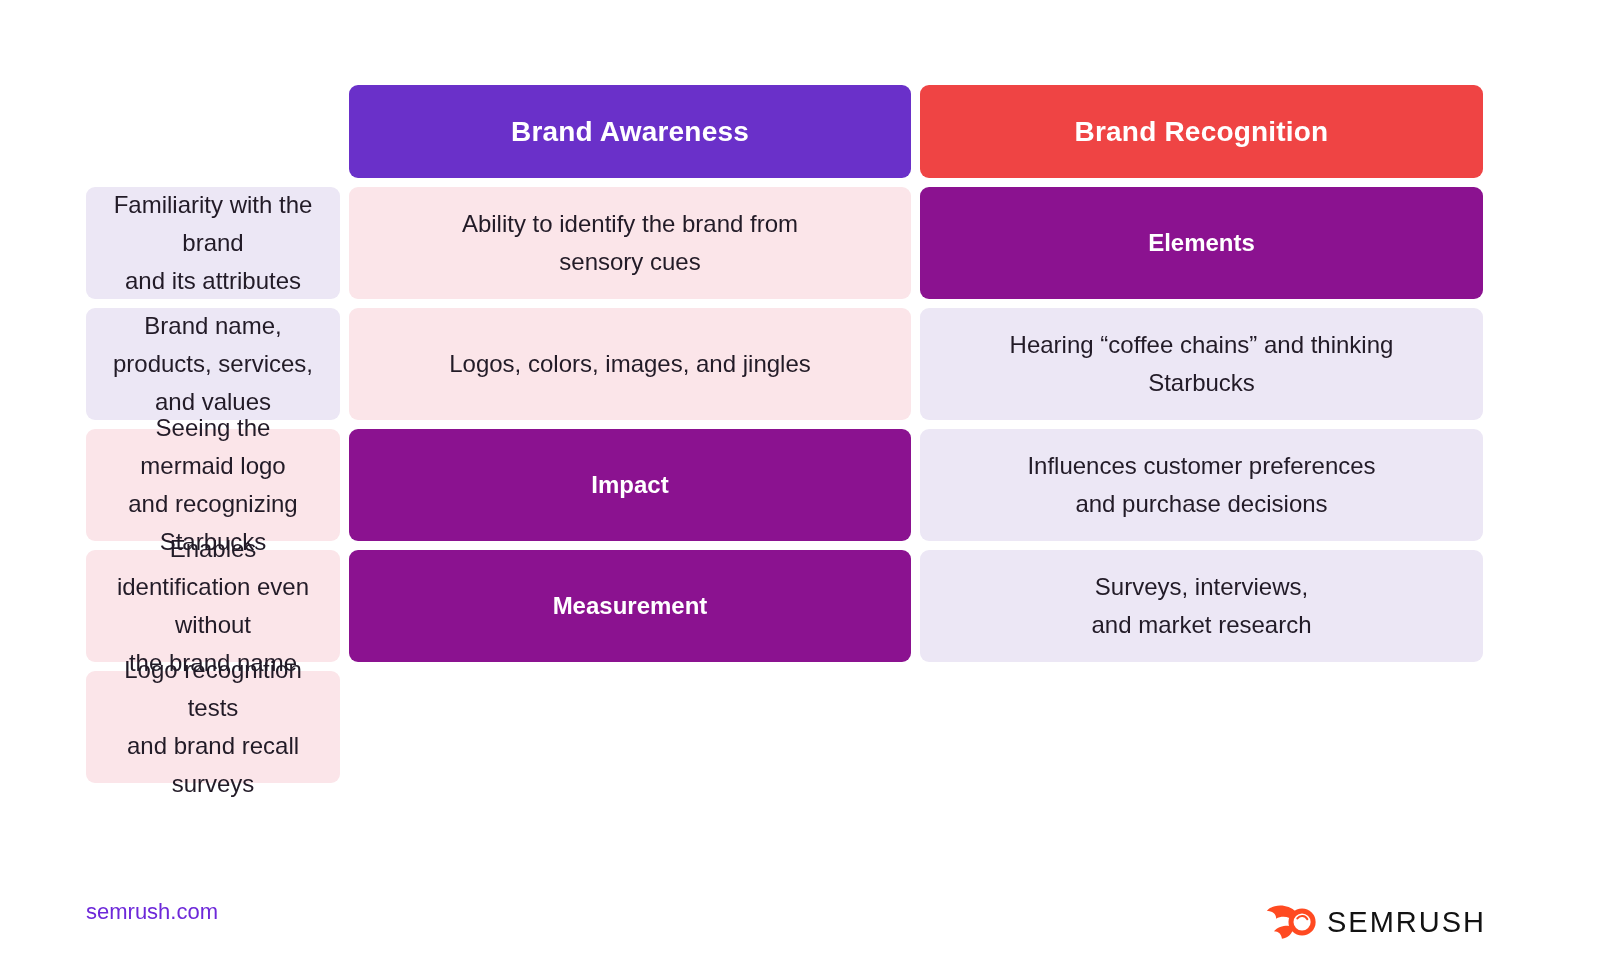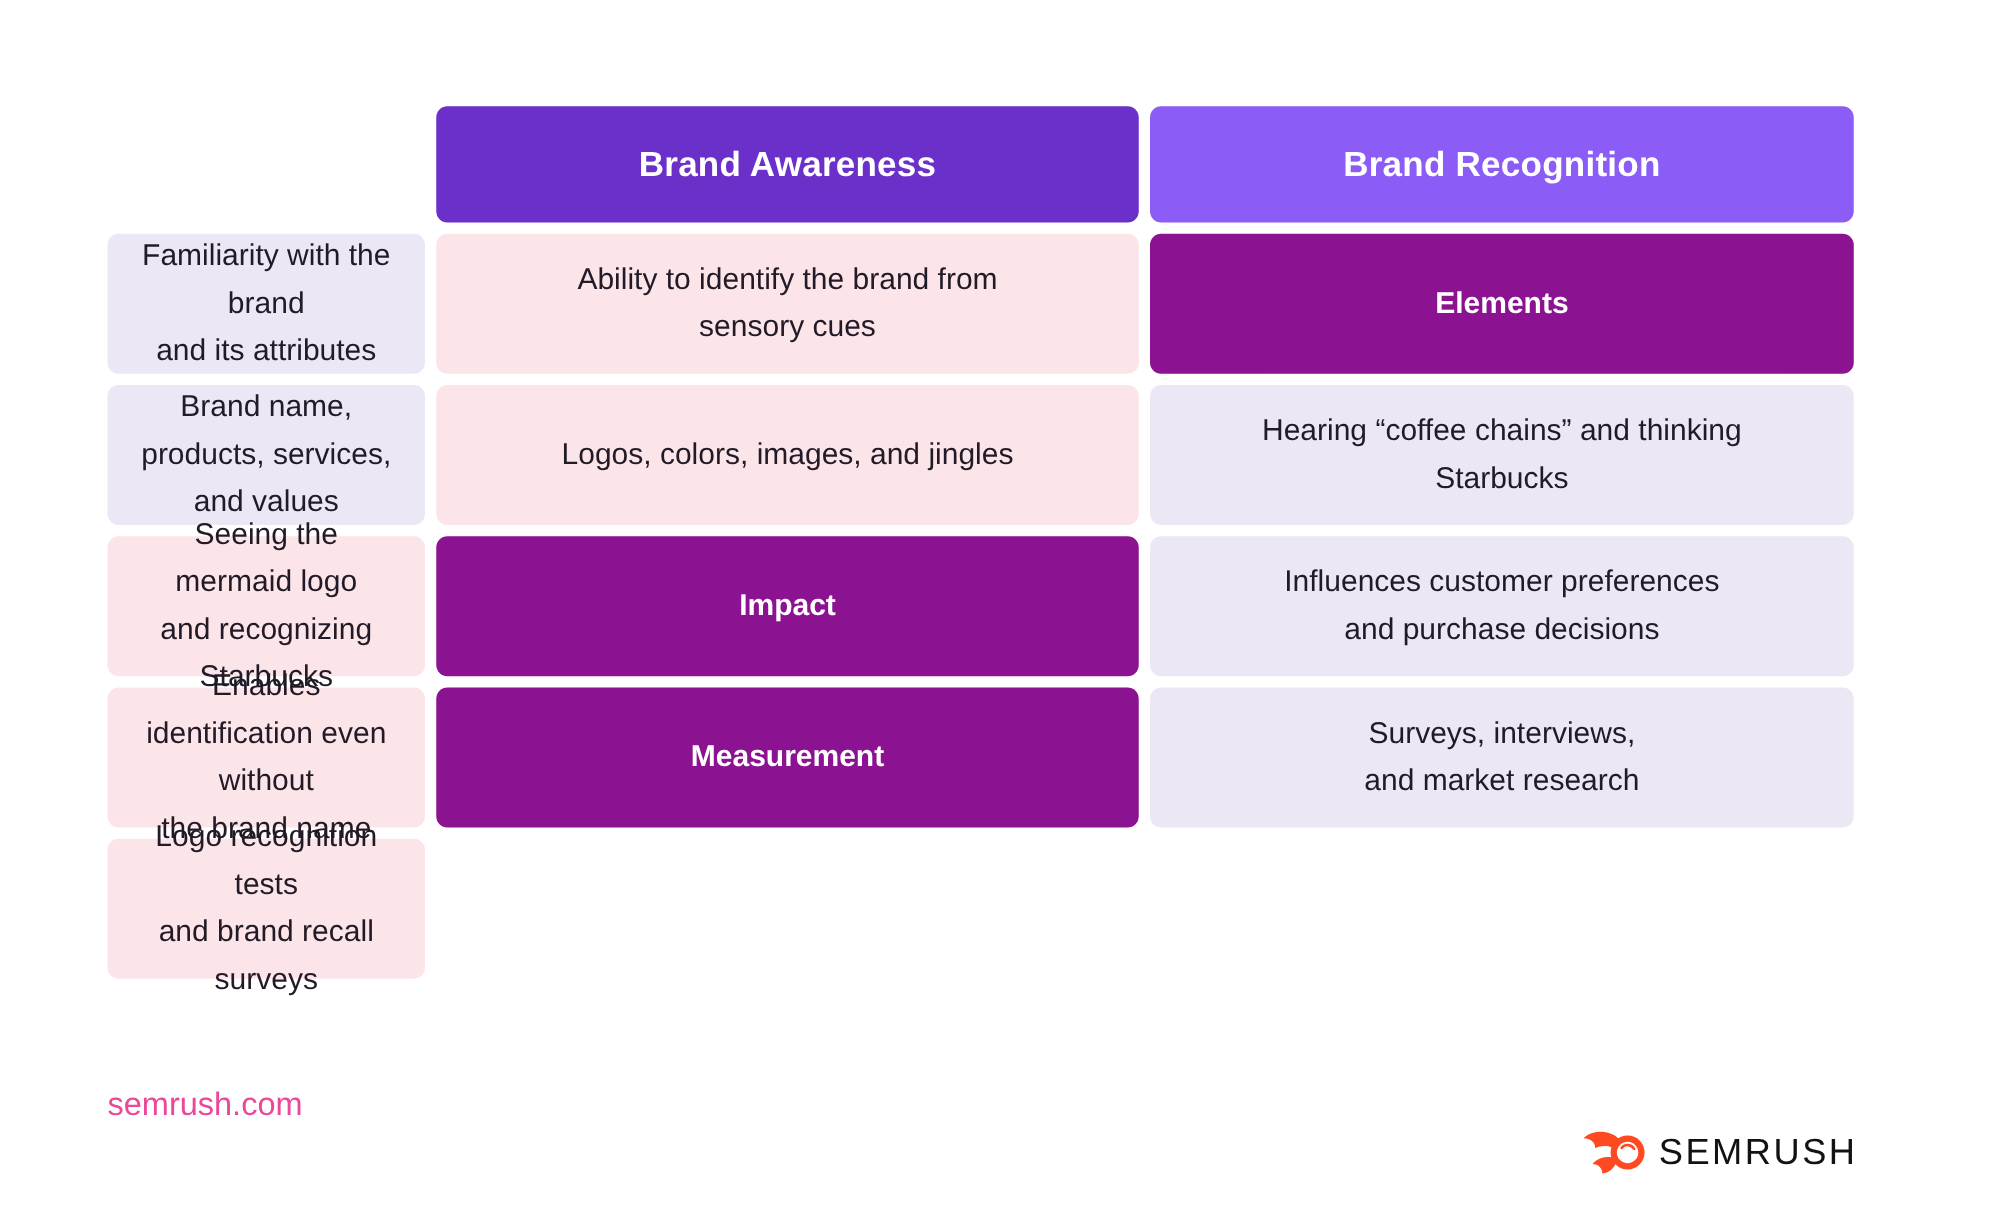--- a/index.html
+++ b/index.html
@@ -12,35 +12,35 @@
     display:grid;
     grid-template-columns:254px 562px 563px;
     grid-template-rows:93px repeat(5,112px);
     gap:9px;
   }
   .hdr{
     border-radius:9px;display:flex;align-items:center;justify-content:center;
     color:#ffffff;font-weight:700;font-size:28px;letter-spacing:.2px;text-align:center;
   }
   .hdr.aw{background:#6a30c9}
-  .hdr.rec{background:#8b5cf6}
+  .hdr.rec{background:#ef4444}
   .rowlabel{
     background:#8b1290;border-radius:9px;
     display:flex;align-items:center;justify-content:center;
     color:#ffffff;font-weight:700;font-size:24px;
   }
   .cell{
     border-radius:9px;display:flex;align-items:center;justify-content:center;
     text-align:center;font-size:24px;line-height:1.58;color:#221b27;
     white-space:pre-line;padding:0 21px;
   }
   .cell.aw{background:#ece7f5}
   .cell.rec{background:#fbe5e9}
   .site{
-    position:absolute;left:86px;top:868px;font-size:26px;color:#ec4899;
+    position:absolute;left:86px;top:899px;font-size:22px;color:#6d28d9;
   }
   .logo{
     position:absolute;right:114px;top:901px;
     display:flex;align-items:center;gap:9px;
   }
   .logo svg{display:block}
   .wordmark{
     font-size:29px;font-weight:400;letter-spacing:2px;color:#121212;
   }
 </style>

